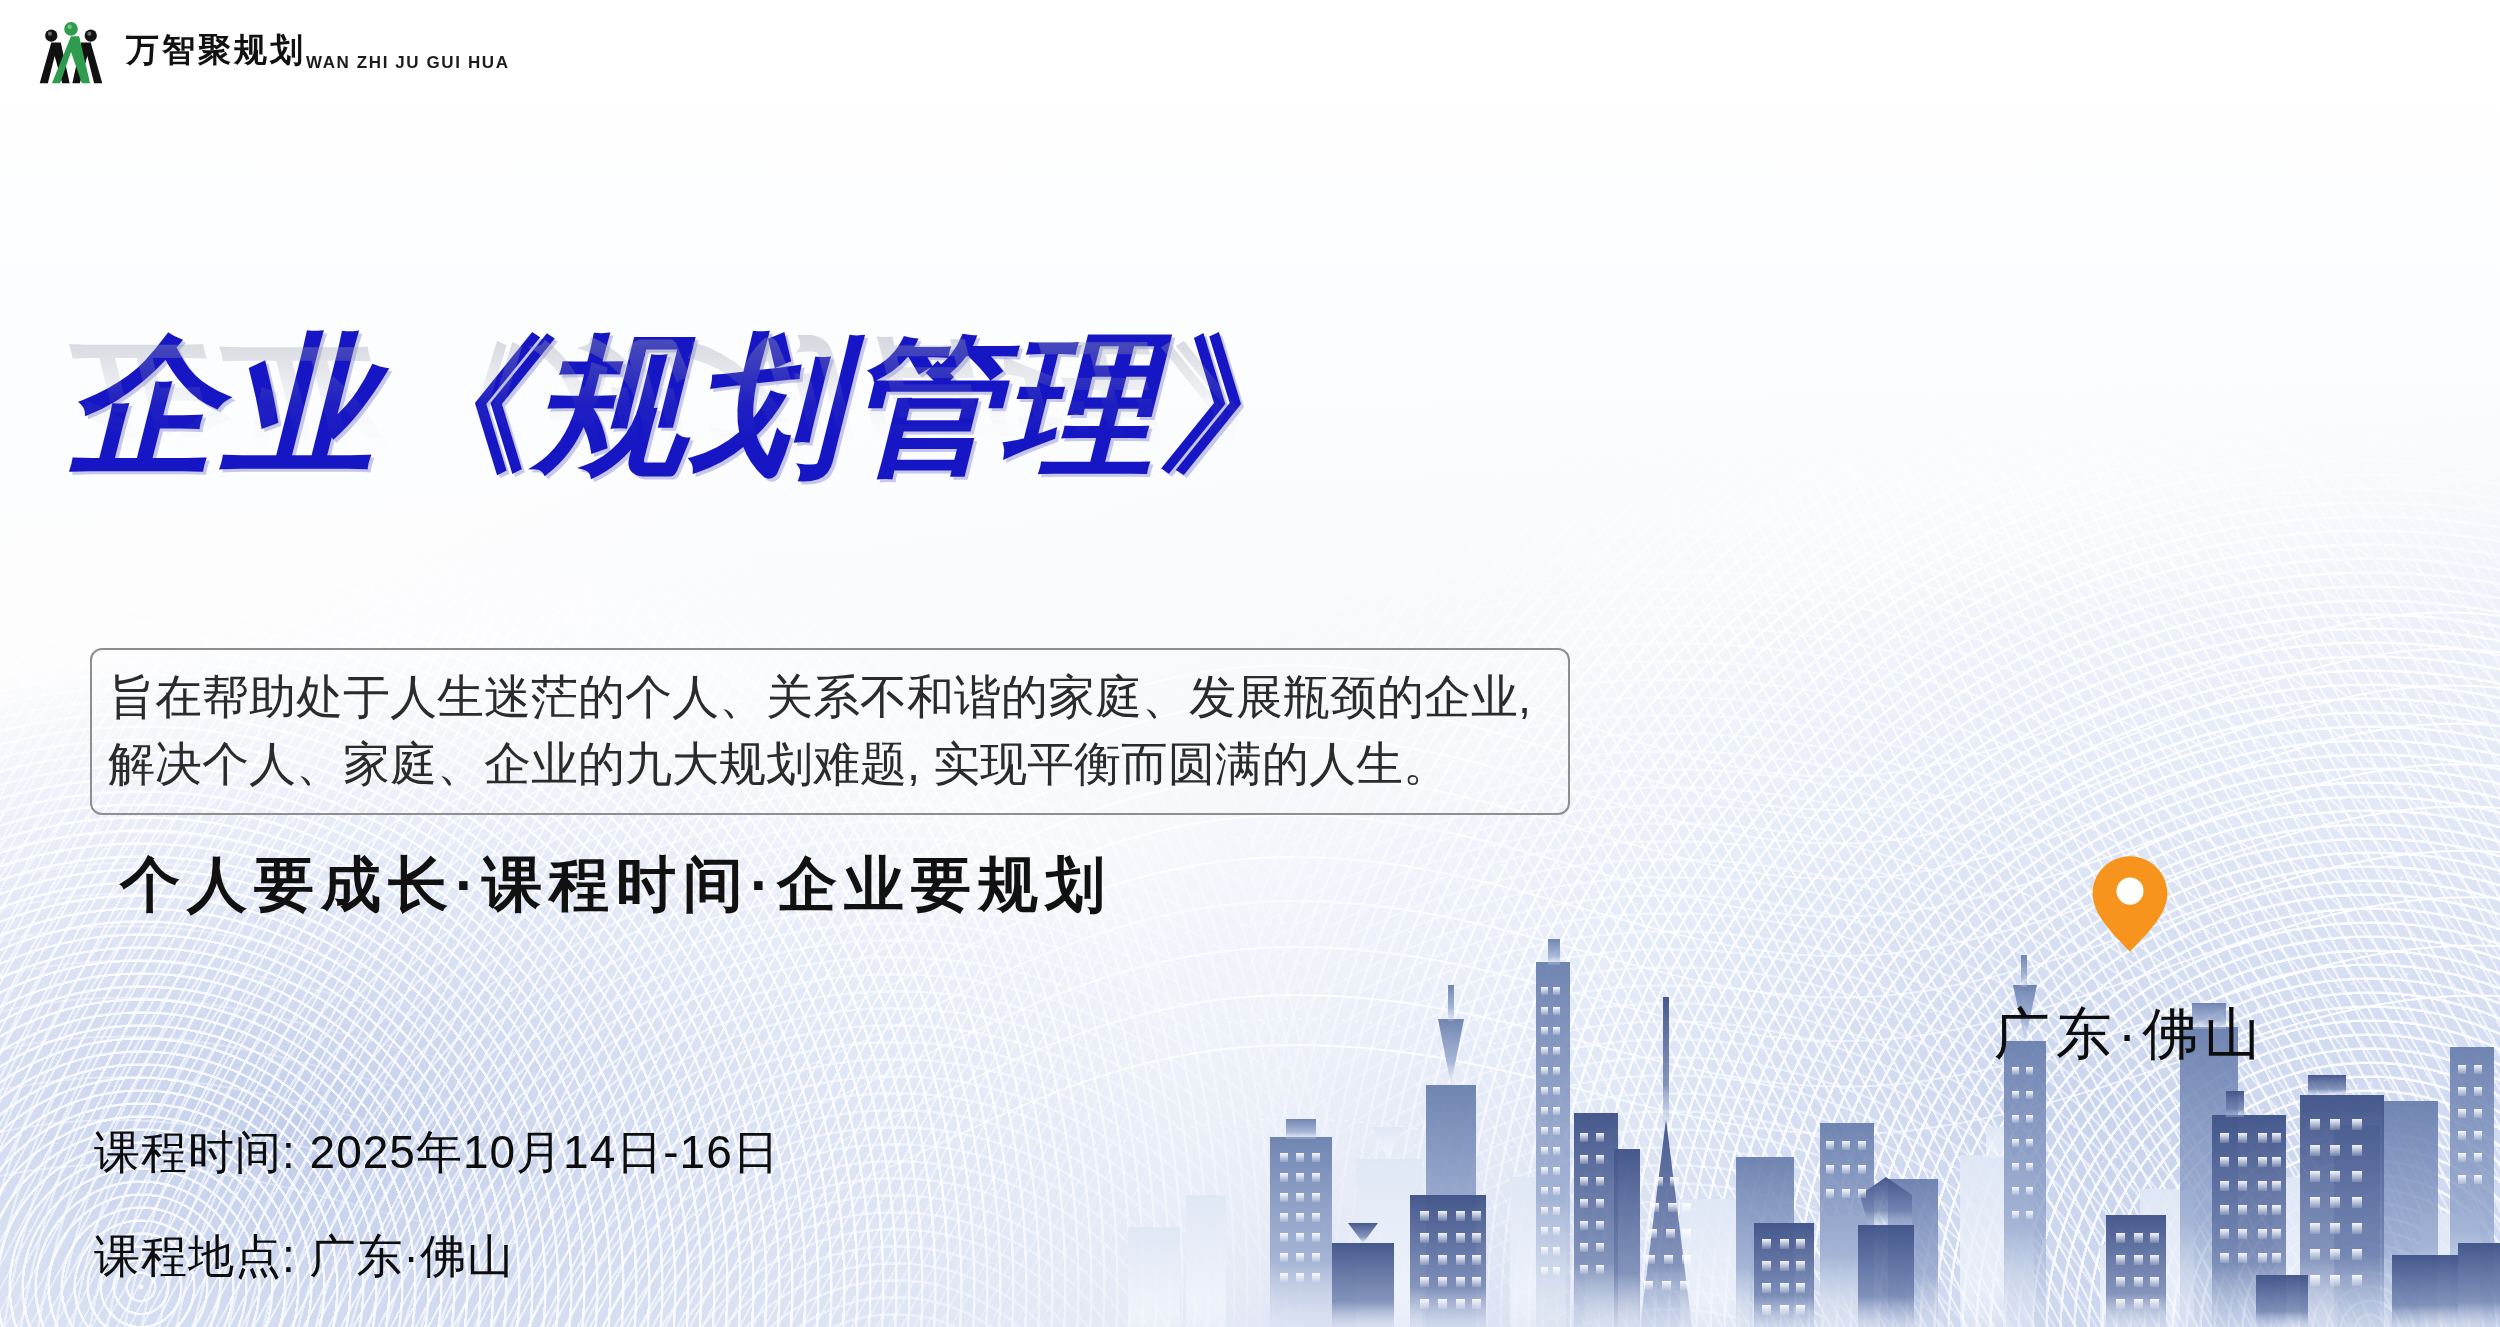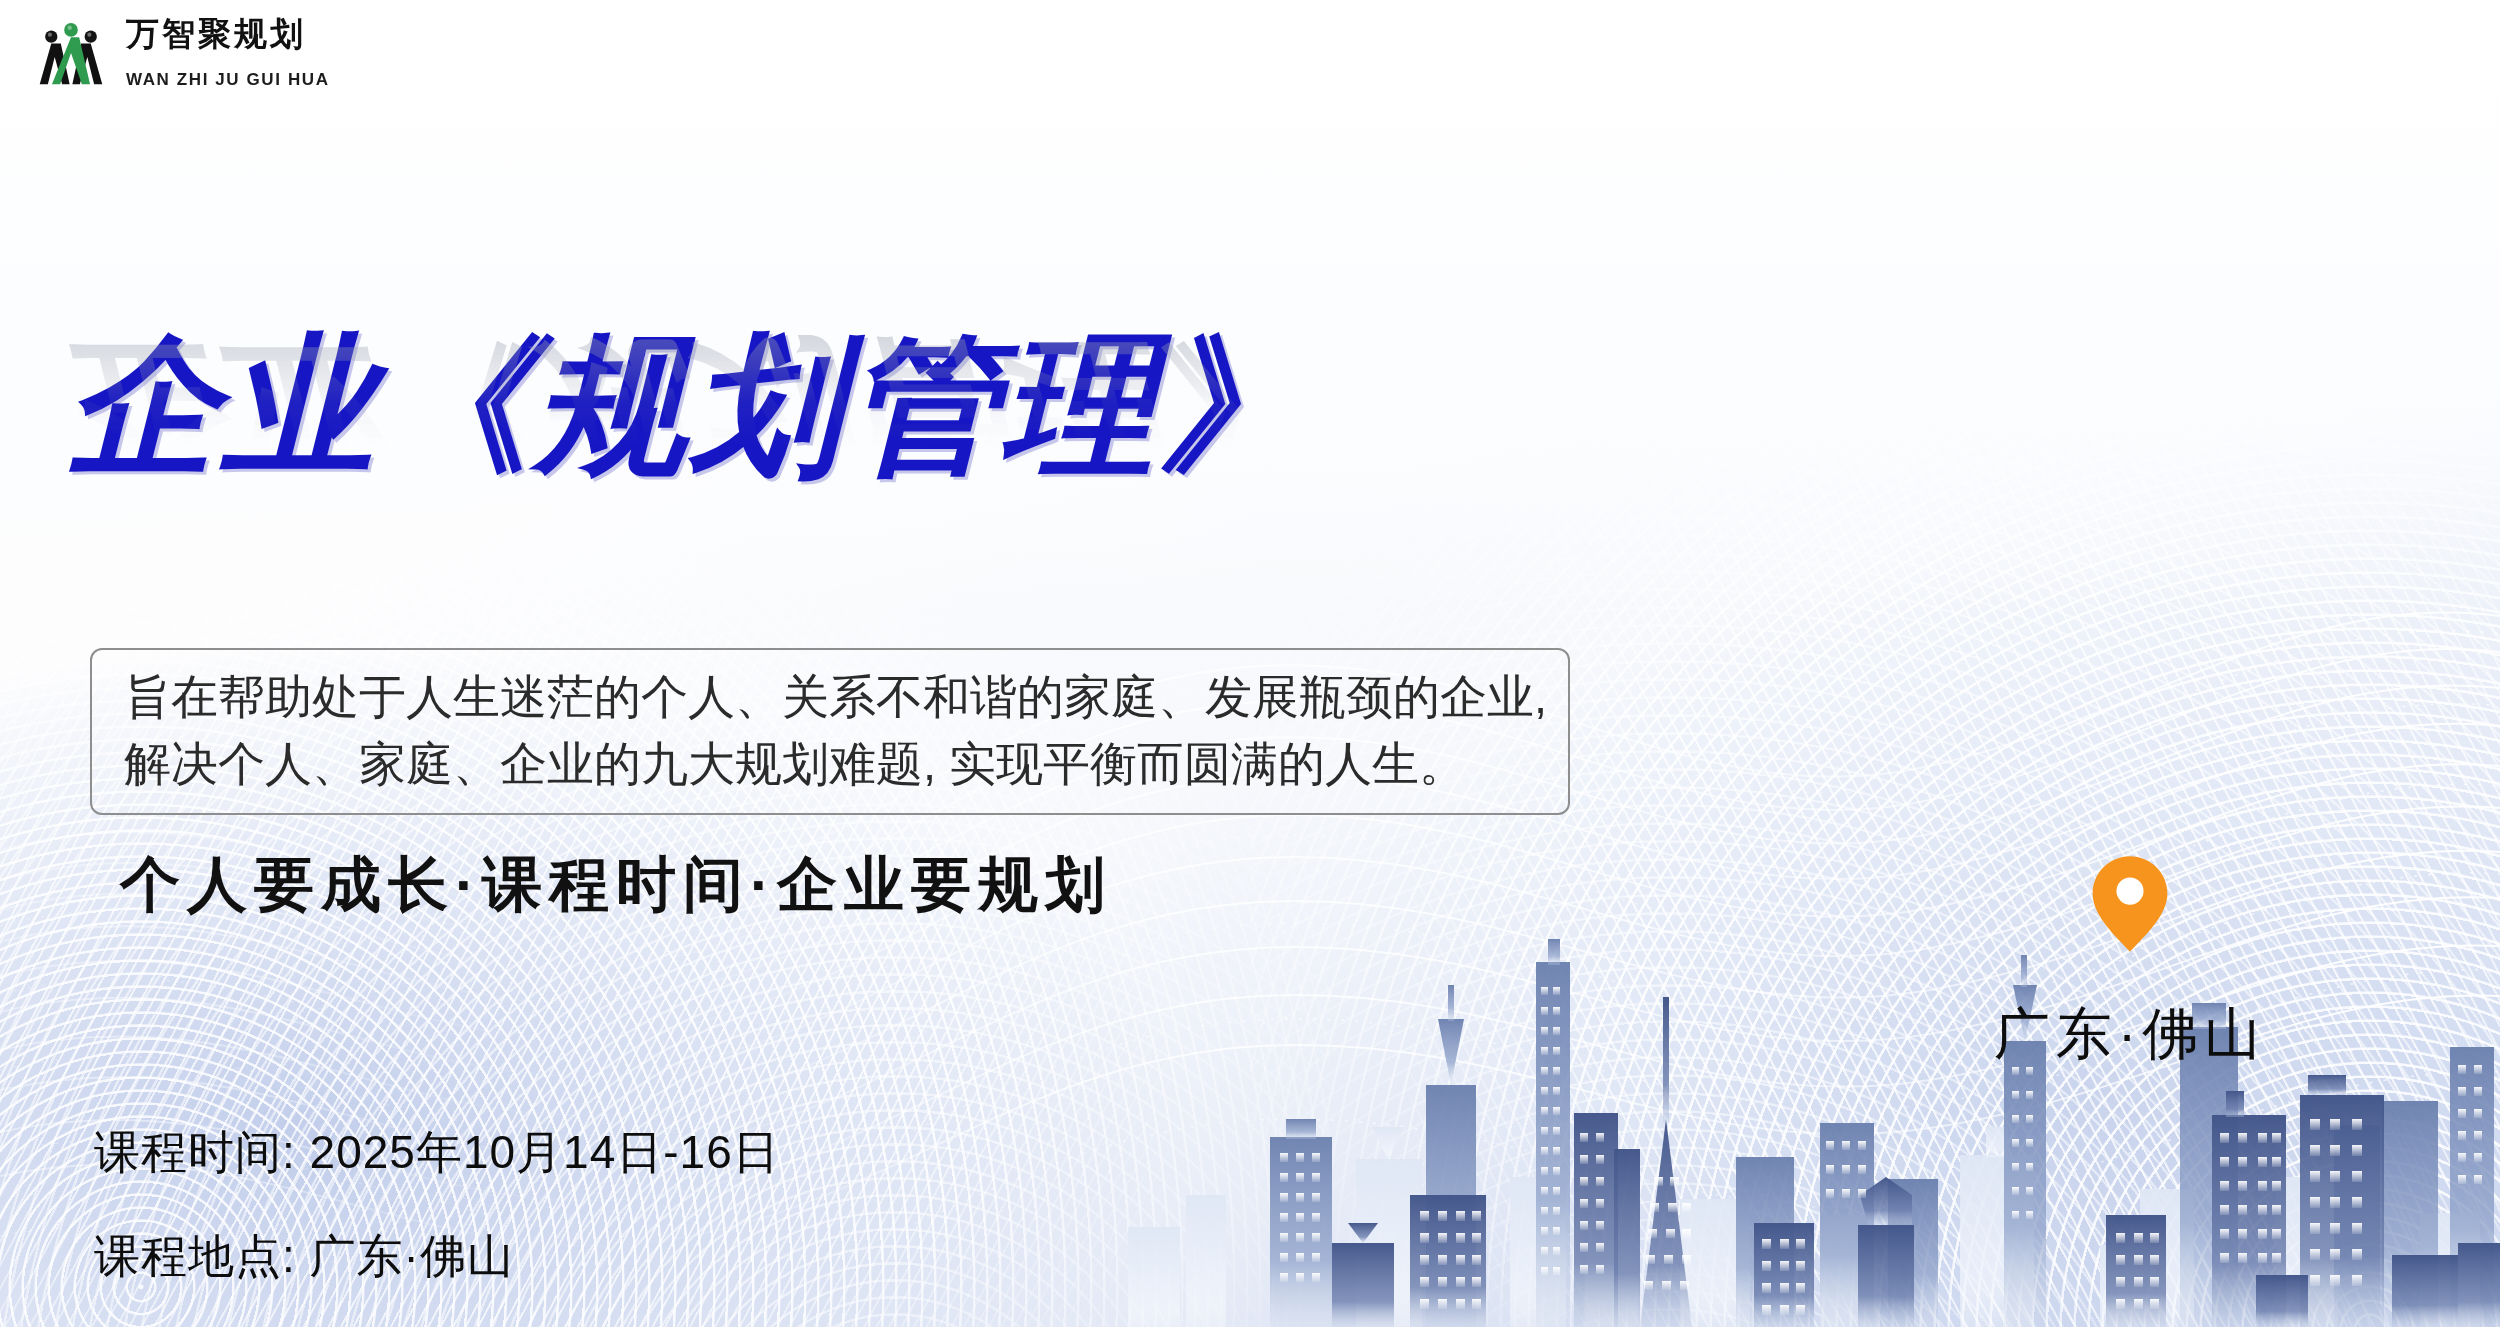--- a/index.html
+++ b/index.html
@@ -66,21 +66,21 @@
   }
 
   .wave-svg{position:absolute;left:0;top:380px;width:2500px;height:950px;}
 
   
   .skyline{position:absolute;left:1120px;bottom:0;width:1380px;height:400px;}
 
   
   .logo{position:absolute;left:30px;top:18px;display:flex;align-items:center;gap:14px;}
   .logo-mark{width:82px;height:68px;flex:0 0 auto;}
-  .logo-text{display:flex;flex-direction:column;line-height:1;}
+  .logo-text{display:flex;flex-direction:row;line-height:1;}
   .logo-cn{
     font-family:"Liberation Serif","DejaVu Serif",serif;
     font-size:33px;font-weight:700;color:#111;letter-spacing:3px;
   }
   .logo-en{
     font-size:17px;font-weight:700;color:#1c1c1c;letter-spacing:1.6px;
     margin-top:20px;
   }
 
   
@@ -99,21 +99,21 @@
     color:#9aa0ad;
     -webkit-mask-image:linear-gradient(to top, rgba(0,0,0,.55) 0%, rgba(0,0,0,.10) 45%, rgba(0,0,0,0) 75%);
     mask-image:linear-gradient(to top, rgba(0,0,0,.55) 0%, rgba(0,0,0,.10) 45%, rgba(0,0,0,0) 75%);
     opacity:.75;
   }
 
   
   .desc-box{
     position:absolute;left:90px;top:648px;width:1480px;
     border:2px solid #8e8e8e;border-radius:12px;
-    padding:14px 22px 16px 32px;box-sizing:border-box;
+    padding:14px 22px 16px 16px;box-sizing:border-box;
     background:rgba(255,255,255,0.10);
   }
   .desc-line{
     font-family:"Liberation Sans","DejaVu Sans",sans-serif;
     font-size:47px;color:#2b2b2b;line-height:1.42;white-space:nowrap;
     letter-spacing:0px;
   }
 
   
   .tagline{

